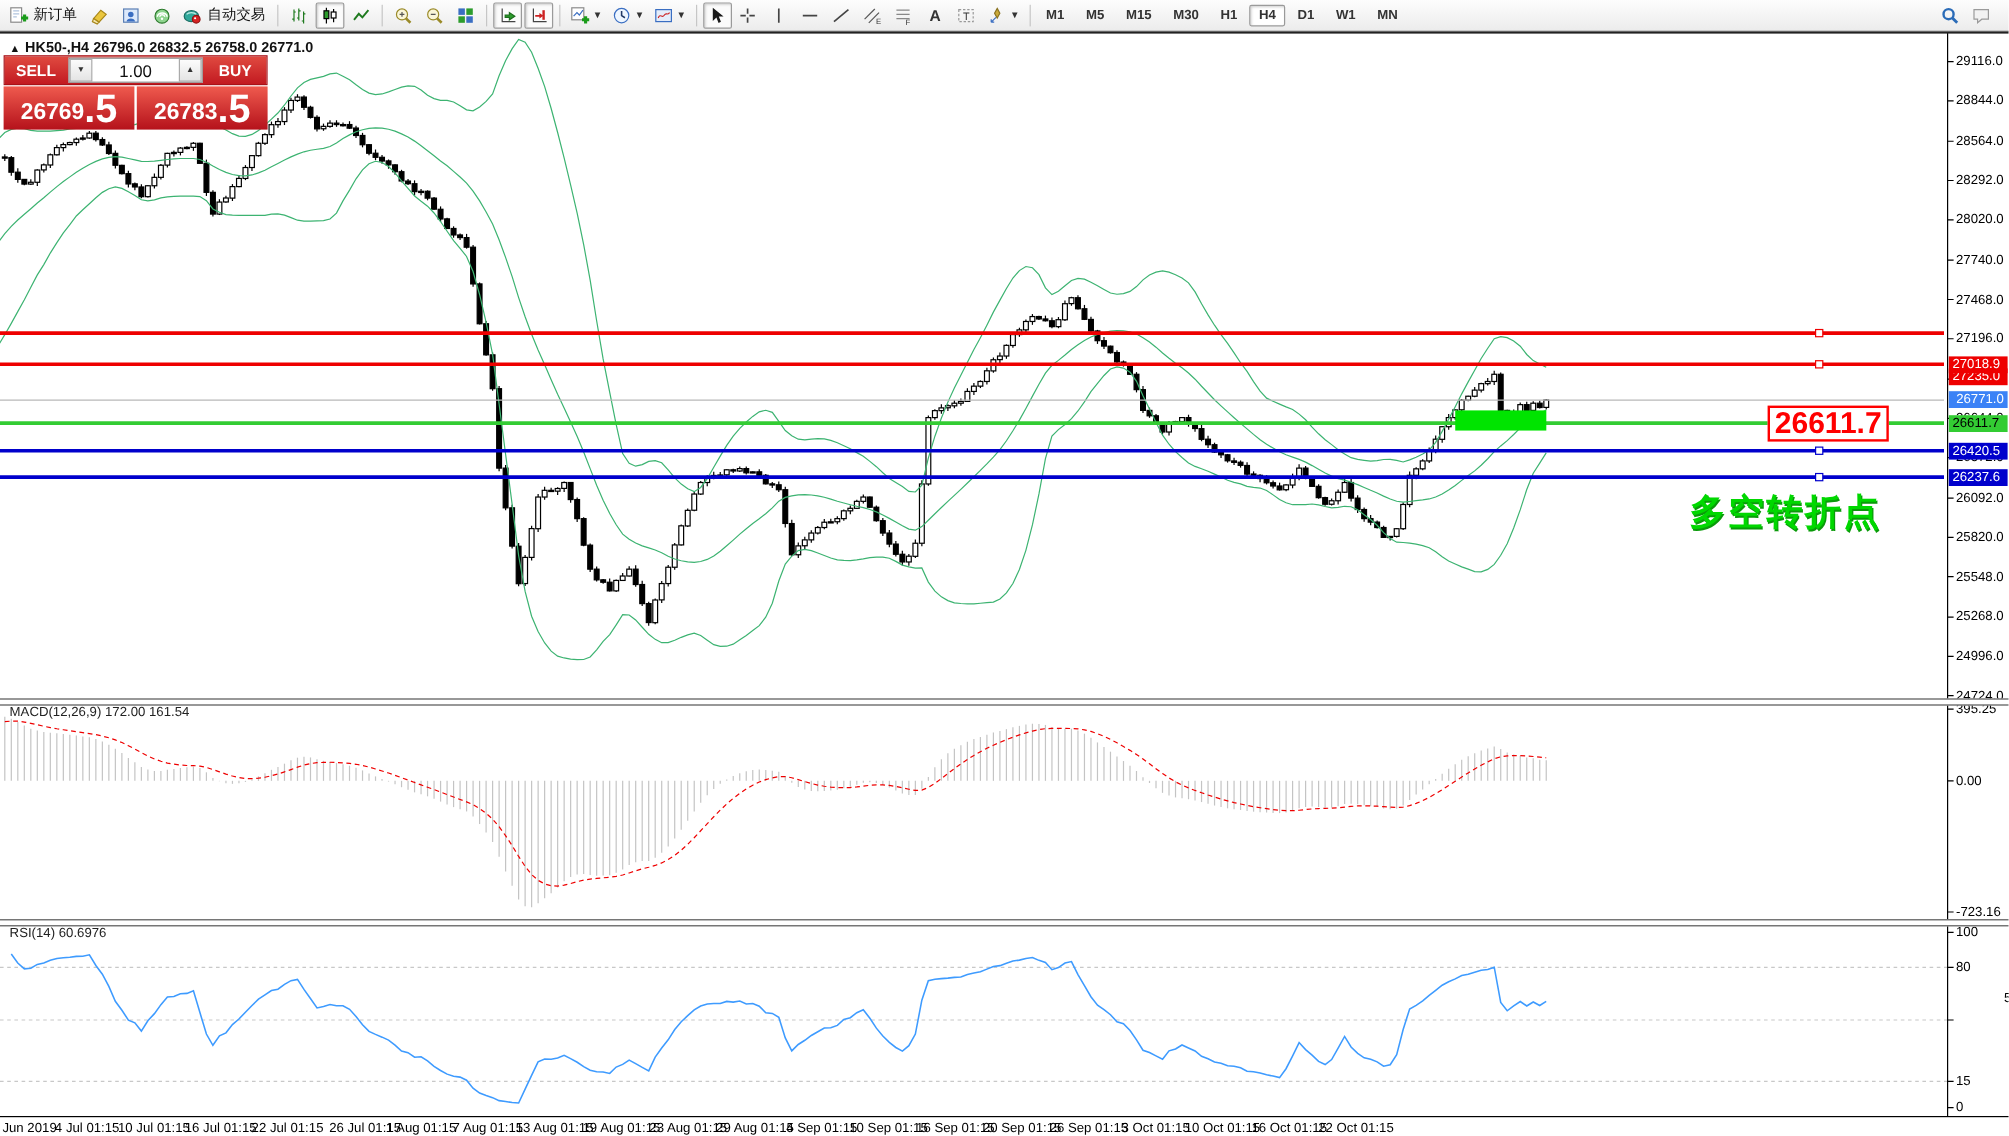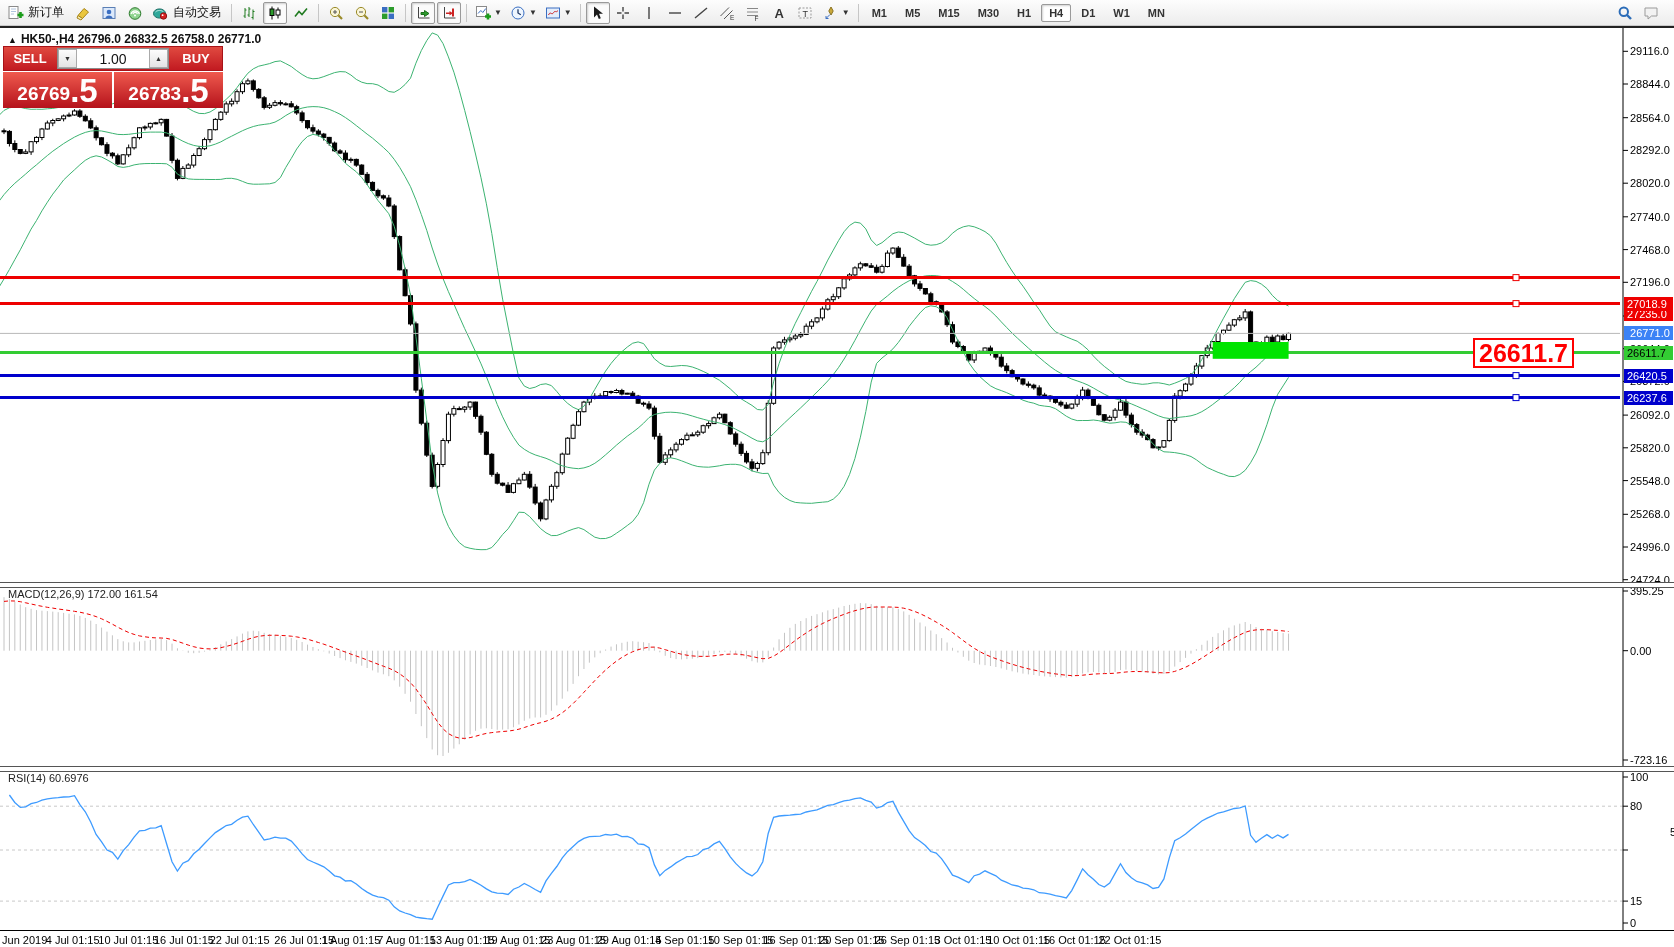--- a/index.html
+++ b/index.html
@@ -1100,13 +1100,14 @@
       <div class="time-label" style="left: 796.1px;">16 Sep 01:15</div>
       <div class="time-label" style="left: 851.75px;">20 Sep 01:15</div>
       <div class="time-label" style="left: 907.4px;">26 Sep 01:15</div>
       <div class="time-label" style="left: 963.05px;">3 Oct 01:15</div>
       <div class="time-label" style="left: 1018.7px;">10 Oct 01:15</div>
       <div class="time-label" style="left: 1074.35px;">16 Oct 01:15</div>
       <div class="time-label" style="left: 1130px;">22 Oct 01:15</div>
     </div>
 
   <div id="big-price-label">26611.7</div>
+  <div id="cn-note">多空转折点</div>
 </div>
 
 </body></html>

